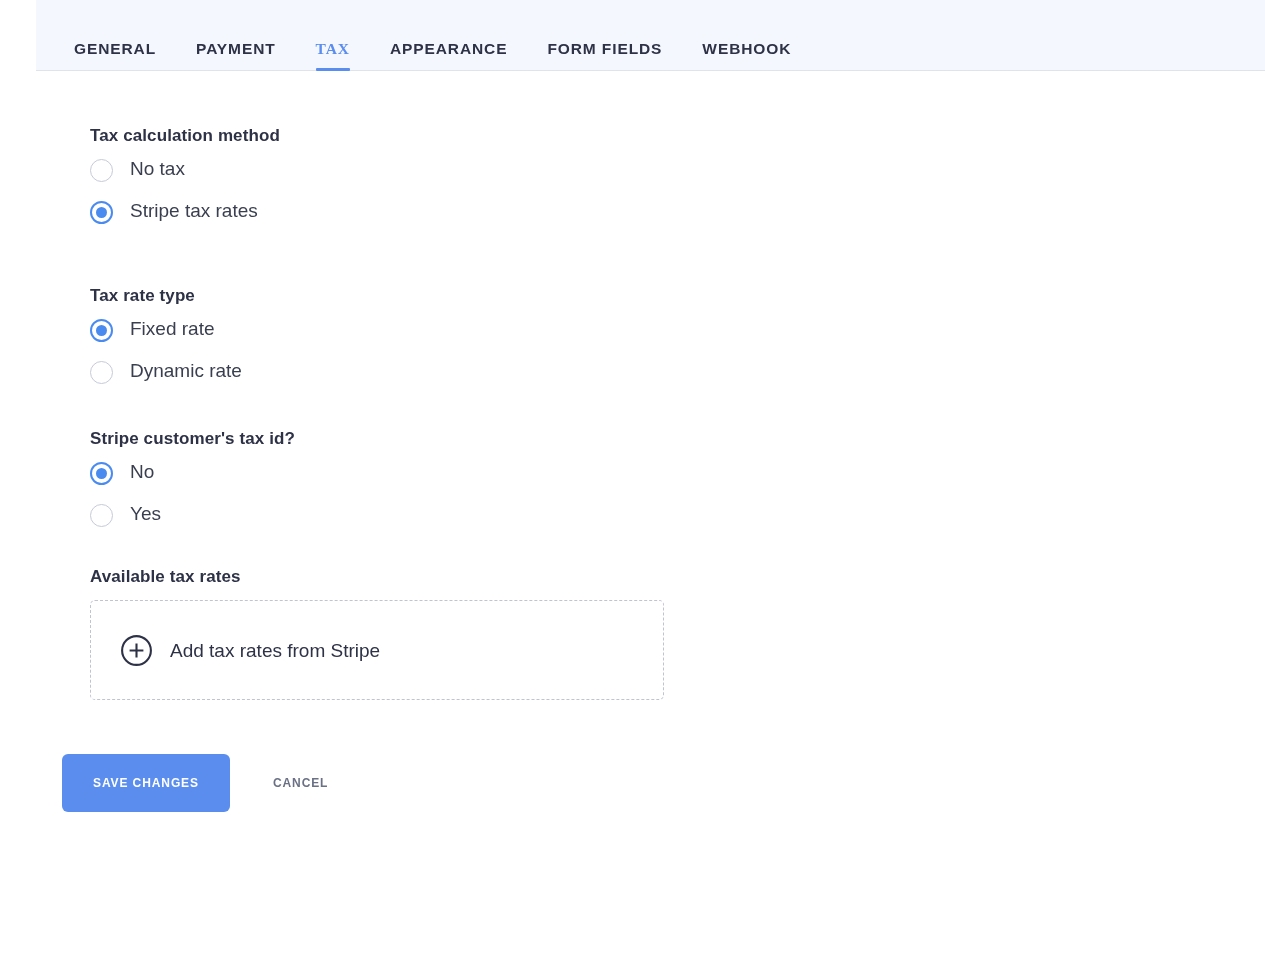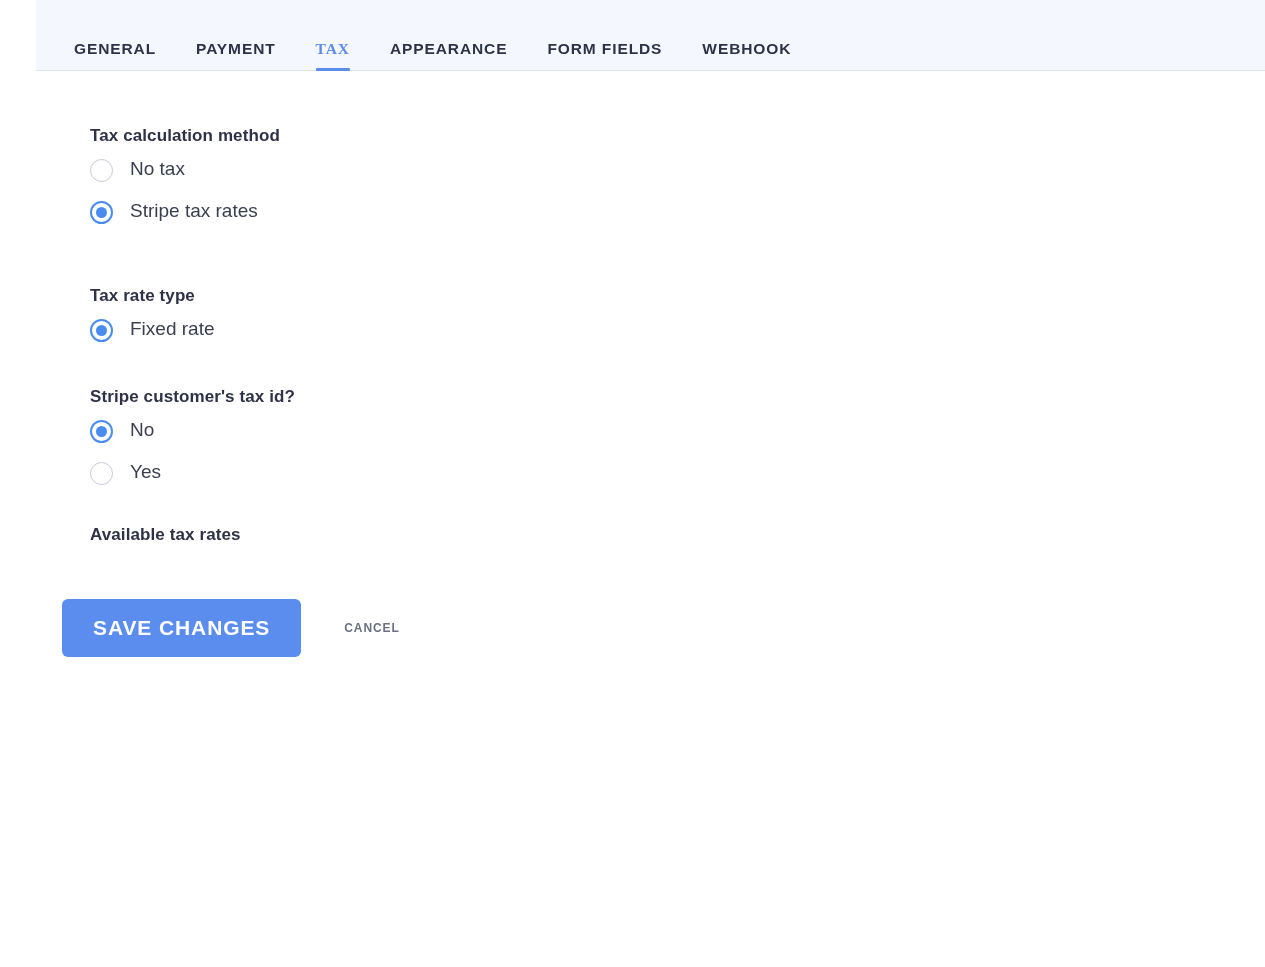--- a/index.html
+++ b/index.html
@@ -143,21 +143,21 @@
     margin-top: 54px;
   }
 
   .btn-save {
     background: #5b8def;
     color: #ffffff;
     border: none;
     border-radius: 6px;
     height: 58px;
     padding: 0 31px;
-    font-size: 21px;
+    font-size: 12px;
     font-weight: bold;
     letter-spacing: 0.9px;
     font-family: "Liberation Sans", sans-serif;
     cursor: pointer;
   }
 
   .btn-cancel {
     background: transparent;
     border: none;
     color: #6b7185;
@@ -202,20 +202,24 @@
   <div class="gap-lg"></div>
 
   <div class="section">
     <div class="section-title">Tax rate type</div>
 
     <div class="radio-row">
       <span class="radio checked"></span>
       <span class="radio-label">Fixed rate</span>
     </div>
 
+    <div class="radio-row">
+      <span class="radio"></span>
+      <span class="radio-label">Dynamic rate</span>
+    </div>
   </div>
 
   <div class="gap-md"></div>
 
   <div class="section">
     <div class="section-title">Stripe customer's tax id?</div>
 
     <div class="radio-row">
       <span class="radio checked"></span>
       <span class="radio-label">No</span>
@@ -225,20 +229,29 @@
       <span class="radio"></span>
       <span class="radio-label">Yes</span>
     </div>
   </div>
 
   <div class="gap-sm"></div>
 
   <div class="section">
     <div class="section-title">Available tax rates</div>
 
+    <div class="add-box">
+      <span class="plus-icon">
+        <svg width="33" height="33" viewBox="0 0 33 33" fill="none">
+          <circle cx="16.5" cy="16.5" r="14.4" stroke="#2e3247" stroke-width="2.1"></circle>
+          <path d="M16.5 9.6 V23.4 M9.6 16.5 H23.4" stroke="#2e3247" stroke-width="2.1" stroke-linecap="butt"></path>
+        </svg>
+      </span>
+      <span class="add-box-label">Add tax rates from Stripe</span>
+    </div>
   </div>
 
   <div class="actions">
     <button class="btn-save">SAVE CHANGES</button>
     <button class="btn-cancel">CANCEL</button>
   </div>
 
 </div>
 
 </body></html>

